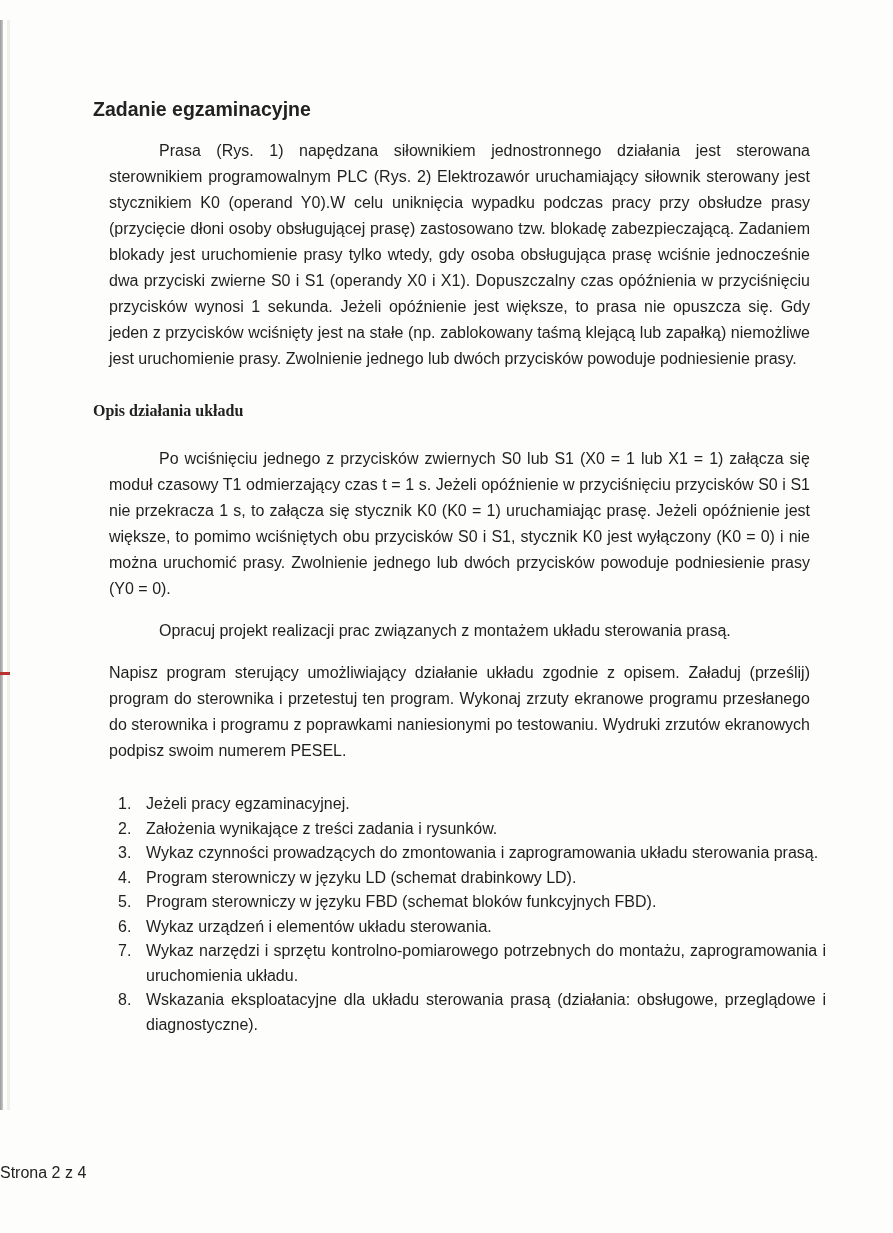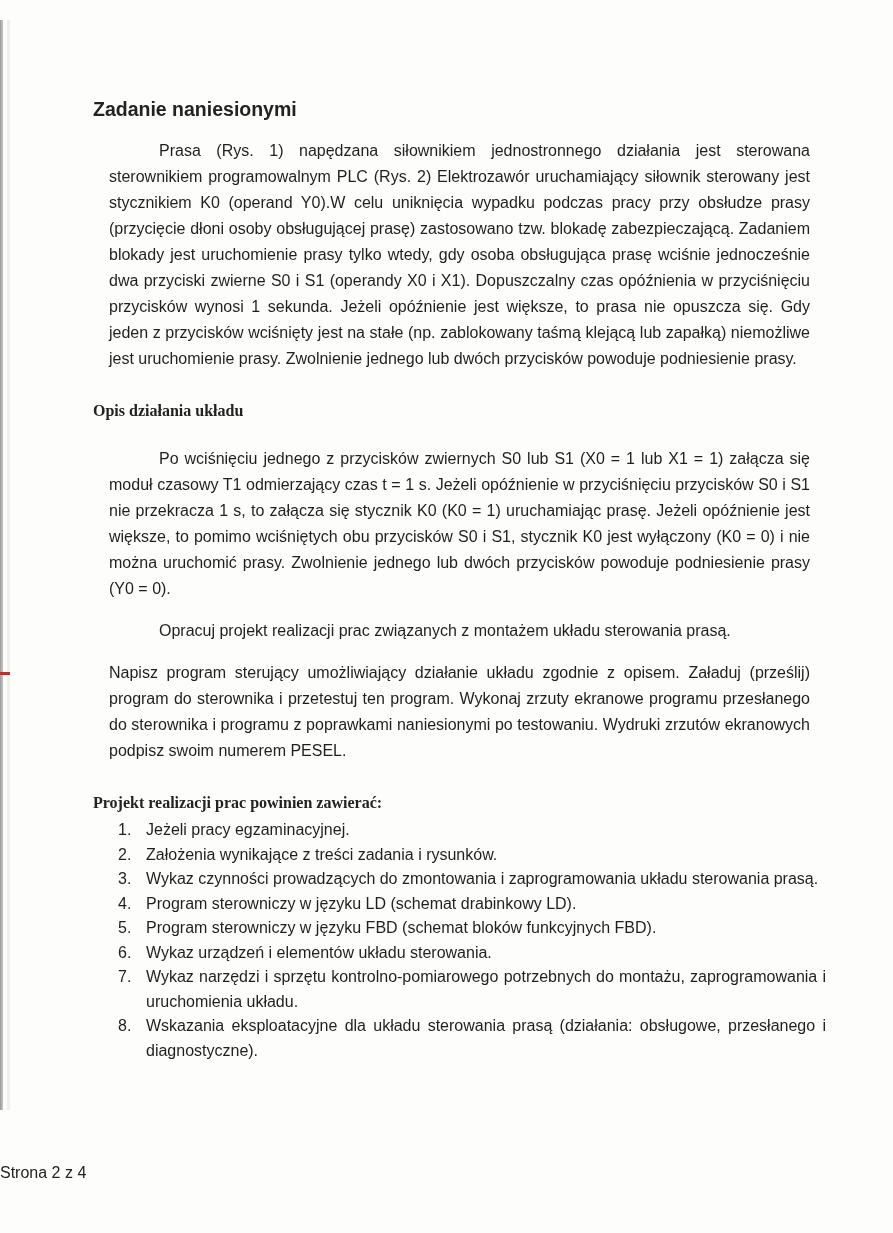--- a/index.html
+++ b/index.html
@@ -106,34 +106,33 @@
   </style>
 </head>
 <body>
 
 <div class="page">
   <div class="scan-edge"></div>
   <div class="scan-edge-2"></div>
   <div class="red-mark"></div>
 
   <div class="content">
-    <h1 class="title">Zadanie naniesionymi</h1>
+    <h1 class="title">Zadanie egzaminacyjne</h1>
 
     <p class="para">Prasa (Rys. 1) napędzana siłownikiem jednostronnego działania jest sterowana sterownikiem programowalnym PLC (Rys. 2) Elektrozawór uruchamiający siłownik sterowany jest stycznikiem K0 (operand Y0).W celu uniknięcia wypadku podczas pracy przy obsłudze prasy (przycięcie dłoni osoby obsługującej prasę) zastosowano tzw. blokadę zabezpieczającą. Zadaniem blokady jest uruchomienie prasy tylko wtedy, gdy osoba obsługująca prasę wciśnie jednocześnie dwa przyciski zwierne S0 i S1 (operandy X0 i X1). Dopuszczalny czas opóźnienia w przyciśnięciu przycisków wynosi 1 sekunda. Jeżeli opóźnienie jest większe, to prasa nie opuszcza się. Gdy jeden z przycisków wciśnięty jest na stałe (np. zablokowany taśmą klejącą lub zapałką) niemożliwe jest uruchomienie prasy. Zwolnienie jednego lub dwóch przycisków powoduje podniesienie prasy.</p>
 
     <div class="gap-m"></div>
     <h2 class="section">Opis działania układu</h2>
     <div class="gap-s"></div>
 
     <p class="para">Po wciśnięciu jednego z przycisków zwiernych S0 lub S1 (X0 = 1 lub X1 = 1) załącza się moduł czasowy T1 odmierzający czas t = 1 s. Jeżeli opóźnienie w przyciśnięciu przycisków S0 i S1 nie przekracza 1 s, to załącza się stycznik K0 (K0 = 1) uruchamiając prasę. Jeżeli opóźnienie jest większe, to pomimo wciśniętych obu przycisków S0 i S1, stycznik K0 jest wyłączony (K0 = 0) i nie można uruchomić prasy. Zwolnienie jednego lub dwóch przycisków powoduje podniesienie prasy (Y0 = 0).</p>
     <p class="para">Opracuj projekt realizacji prac związanych z montażem układu sterowania prasą.</p>
     <p class="para noindent">Napisz program sterujący umożliwiający działanie układu zgodnie z opisem. Załaduj (prześlij) program do sterownika i przetestuj ten program. Wykonaj zrzuty ekranowe programu przesłanego do sterownika i programu z poprawkami naniesionymi po testowaniu. Wydruki zrzutów ekranowych podpisz swoim numerem PESEL.</p>
 
     <div class="gap-m"></div>
-    <h2 class="section">Projekt realizacji prac powinien zawierać:</h2>
 
     <ol class="items">
       <li>
         <span class="num">1.</span>
         <span class="txt">Jeżeli pracy egzaminacyjnej.</span>
       </li>
       <li>
         <span class="num">2.</span>
         <span class="txt">Założenia wynikające z treści zadania i rysunków.</span>
       </li>
@@ -152,19 +151,19 @@
       <li>
         <span class="num">6.</span>
         <span class="txt">Wykaz urządzeń i elementów układu sterowania.</span>
       </li>
       <li>
         <span class="num">7.</span>
         <span class="txt">Wykaz narzędzi i sprzętu kontrolno-pomiarowego potrzebnych do montażu, zaprogramowania i uruchomienia układu.</span>
       </li>
       <li>
         <span class="num">8.</span>
-        <span class="txt">Wskazania eksploatacyjne dla układu sterowania prasą (działania: obsługowe, przesłanego i diagnostyczne).</span>
+        <span class="txt">Wskazania eksploatacyjne dla układu sterowania prasą (działania: obsługowe, przeglądowe i diagnostyczne).</span>
       </li>
     </ol>
   </div>
 
   <div class="footer">Strona 2 z 4</div>
 </div>
 
 </body></html>

